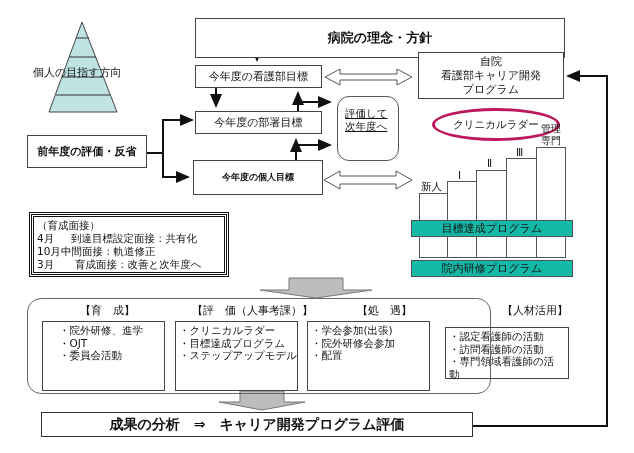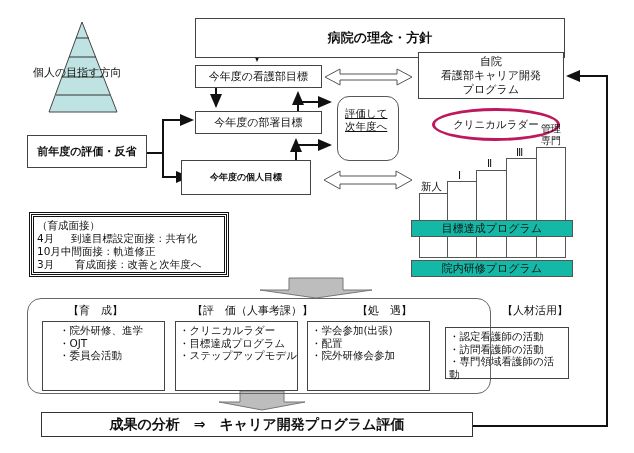--- a/index.html
+++ b/index.html
@@ -84,21 +84,21 @@
 </div>
 
 <div class="box" style="left:195px;top:65px;width:127px;height:23px;font-size:11px;">
   <span>今年度の看護部目標</span>
 </div>
 
 <div class="box" style="left:195px;top:111px;width:127px;height:23px;font-size:11px;">
   <span>今年度の部署目標</span>
 </div>
 
-<div class="box bold" style="left:181px;top:160px;width:130px;height:35px;font-size:9px;">
+<div class="box bold" style="left:193px;top:160px;width:130px;height:35px;font-size:9px;">
   <span>今年度の個人目標</span>
 </div>
 
 <div class="box bold" style="left:27px;top:135px;width:120px;height:33px;font-size:11px;">
   <span>前年度の評価・反省</span>
 </div>
 
 <div class="rounded-note">
   <div>評価して</div>
   <div>次年度へ</div>
@@ -132,39 +132,39 @@
 
 <div class="band" style="left:411px;top:220px;width:162px;height:17px;">
   <span>目標達成プログラム</span>
 </div>
 <div class="band" style="left:411px;top:260px;width:162px;height:17px;">
   <span>院内研修プログラム</span>
 </div>
 
 <div class="outer-round"></div>
 
-<div class="cat-head" style="left:68px;text-align:center;">【育　成】</div>
+<div class="cat-head" style="left:80px;text-align:center;">【育　成】</div>
 <div class="cat-head" style="left:192px;">【評　価（人事考課）】</div>
 <div class="cat-head" style="left:357px;">【処　遇】</div>
 <div class="cat-head" style="left:502px;">【人材活用】</div>
 
 <div class="cat-box" style="left:42px;width:123px;padding-left:16px;">
   <div>・院外研修、進学</div>
   <div>・OJT</div>
   <div>・委員会活動</div>
 </div>
 <div class="cat-box" style="left:175px;width:123px;">
   <div>・クリニカルラダー</div>
   <div>・目標達成プログラム</div>
   <div>・ステップアップモデル</div>
 </div>
 <div class="cat-box" style="left:307px;width:123px;">
   <div>・学会参加(出張)</div>
+  <div>・院外研修会参加</div>
   <div>・配置</div>
-  <div>・院外研修会参加</div>
 </div>
 <div class="cat-box" style="left:445px;width:124px;top:327px;height:52px;">
   <div>・認定看護師の活動</div>
   <div>・訪問看護師の活動</div>
   <div>・専門領域看護師の活</div>
   <div>動</div>
 </div>
 
 <div class="result-box">
   <span>成果の分析　⇒　キャリア開発プログラム評価</span>

